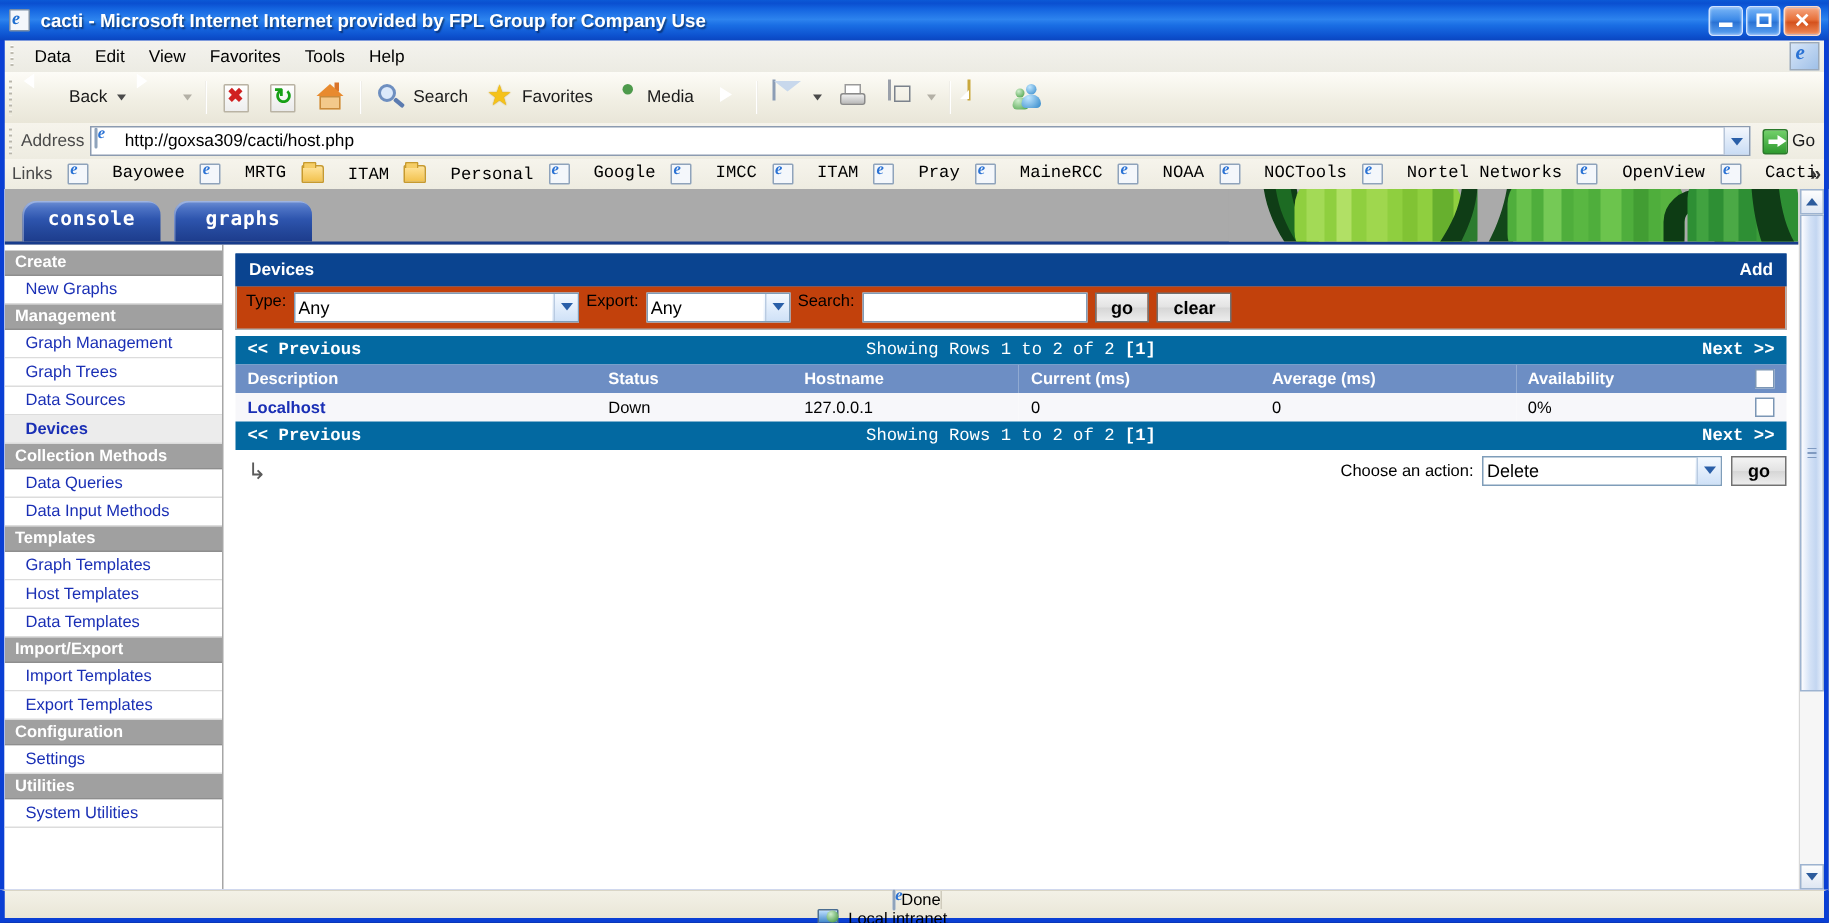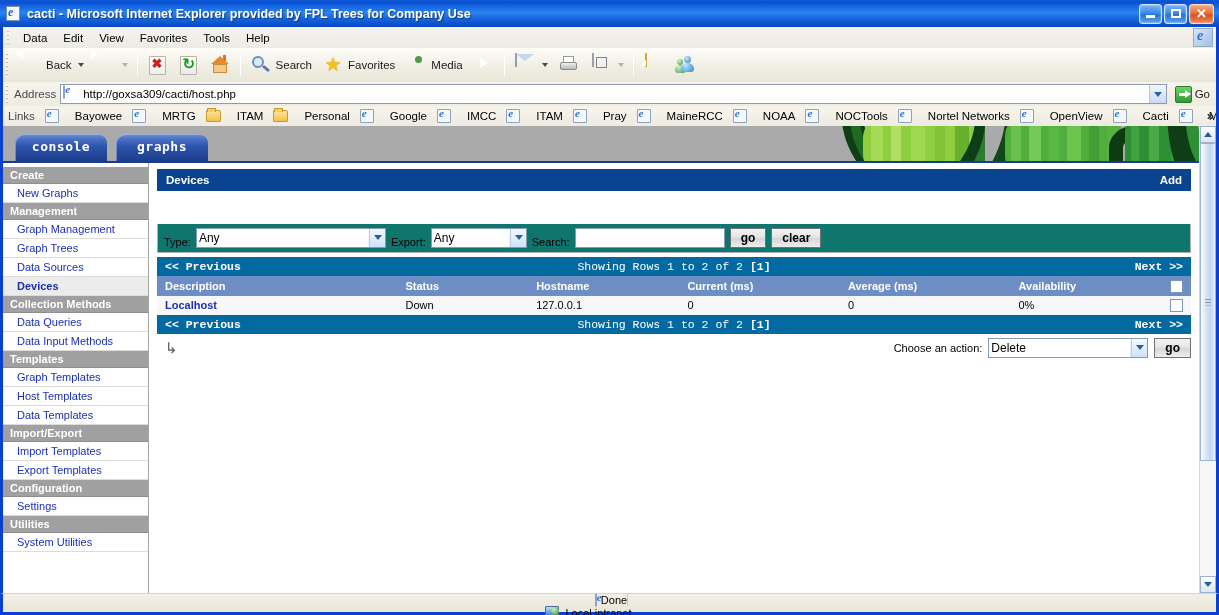--- a/index.html
+++ b/index.html
@@ -214,21 +214,21 @@
     border-left: 3px solid #0a3fd4;
     border-right: 3px solid #0a3fd4;
     overflow: hidden;
     position: relative;
     padding-right: 14px;
   }
   #linksbar .grip { width:6px;height:15px;margin:0 3px 0 2px;
      background: repeating-linear-gradient(180deg,#fff 0 1px,#b9b6ab 1px 2px,transparent 2px 4px);
      background-size:2px 4px; background-position:1px 0; background-repeat:repeat-y;}
   #links-label { font-size:11.5px;color:#4a4a4a;margin-right:5px; }
-  .link-item { display:flex;align-items:center;gap:16px;padding:0 5px;font-size:11.5px;color:#000;white-space:nowrap;cursor:default;}
+  .link-item { display:flex;align-items:flex-start;gap:16px;padding:0 5px;font-size:11.5px;color:#000;white-space:nowrap;cursor:default;font-family:Liberation Mono, monospace;}
   .fav-ie { width:14px;height:14px;position:relative;flex:none;
             background:#f4f7fb;border:1px solid #8fa3bb;border-radius:1px;}
   .fav-ie:after{content:"e";position:absolute;left:1px;top:-3px;font-family:"Liberation Serif",serif;font-style:italic;font-weight:bold;font-size:11px;color:#2a72d4;}
   .fav-folder{ width:15px;height:12px;flex:none;background:linear-gradient(180deg,#ffe39a,#f2c24e);
                border:1px solid #c79a2e;border-radius:1px 2px 1px 1px;position:relative;}
   .fav-folder:before{content:"";position:absolute;left:0;top:-3px;width:7px;height:3px;background:#f5cd66;border:1px solid #c79a2e;border-bottom:none;border-radius:1px 1px 0 0;}
   #links-more { position:absolute;right:2px;top:2px;font-size:13px;font-weight:bold;color:#333; }
 
   
   #viewport {
@@ -334,27 +334,26 @@
     font-weight: bold;
     font-size: 11.5px;
     padding: 4px 8px 4px 8px;
     display:flex; align-items:center;
     border: 1px solid #0a4490;
   }
   .panel-title .t { flex:1; }
   .panel-title .add { font-weight:bold; color:#fff; text-decoration:none; }
 
   .filter-bar {
-    background: #0f766e;
+    background: #c2410c;
     border: 1px solid #b0b0b0;
     border-top: none;
     padding: 4px 6px;
-    display: flex; align-items: flex-end; gap: 5px;
+    display: flex; align-items: flex-start; gap: 5px;
     font-size: 11px;
-    margin-top: 33px;
   }
   .filter-bar label { color:#000; }
   select.cacti-sel, input.cacti-inp {
     font-family: "Liberation Sans", sans-serif;
     font-size: 12px;
     height: 20px;
     border: 1px solid #7f9db9;
     background: #fff;
     padding: 1px 2px;
     color: #000;
@@ -470,21 +469,21 @@
 </style>
 </head>
 <body>
 
 <div id="ie-window">
 
   <div id="titlebar">
     <div class="ie-doc-icon">
         <div class="doc-glyph"></div>
       </div>
-    <div id="title-text">cacti - Microsoft Internet Explorer provided by FPL Trees for Company Use</div>
+    <div id="title-text">cacti - Microsoft Internet Internet provided by FPL Group for Company Use</div>
     <div id="win-buttons">
       <div class="win-btn">
           <span class="min-bar"></span>
         </div>
       <div class="win-btn">
           <span class="max-box"></span>
         </div>
       <div class="win-btn close">
           <span class="x-glyph">✕</span>
         </div>

